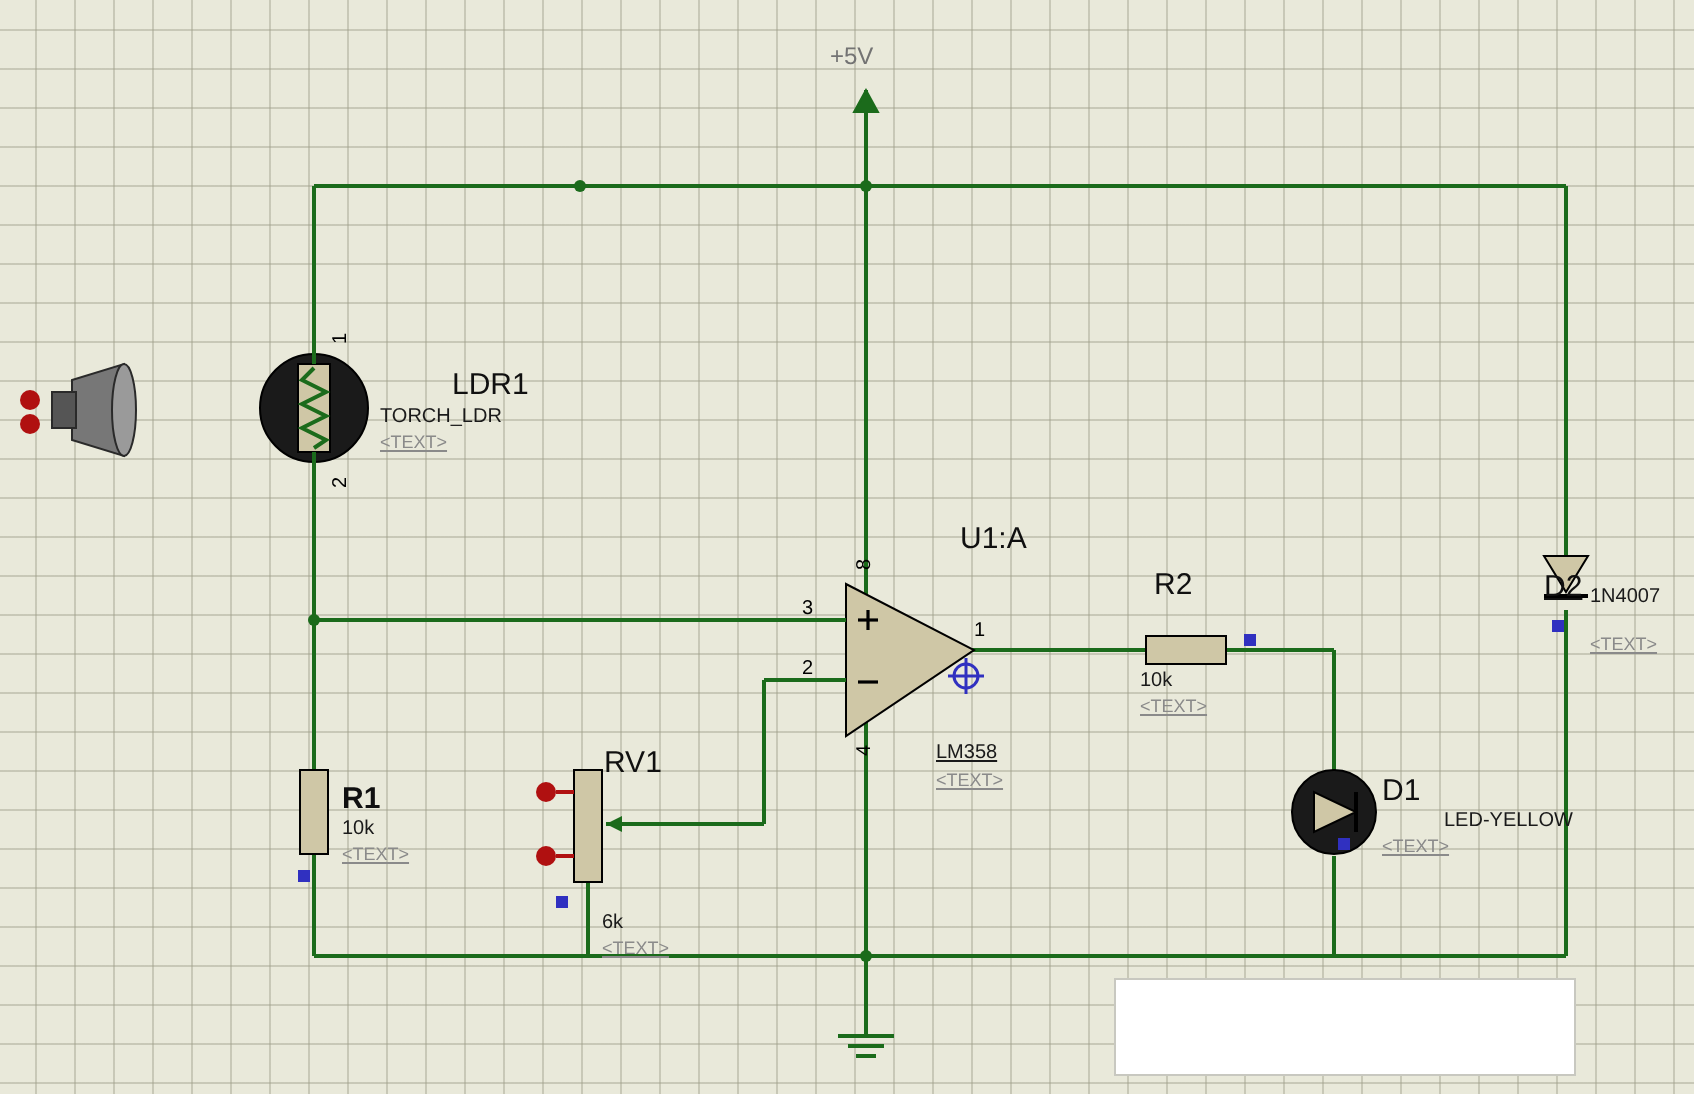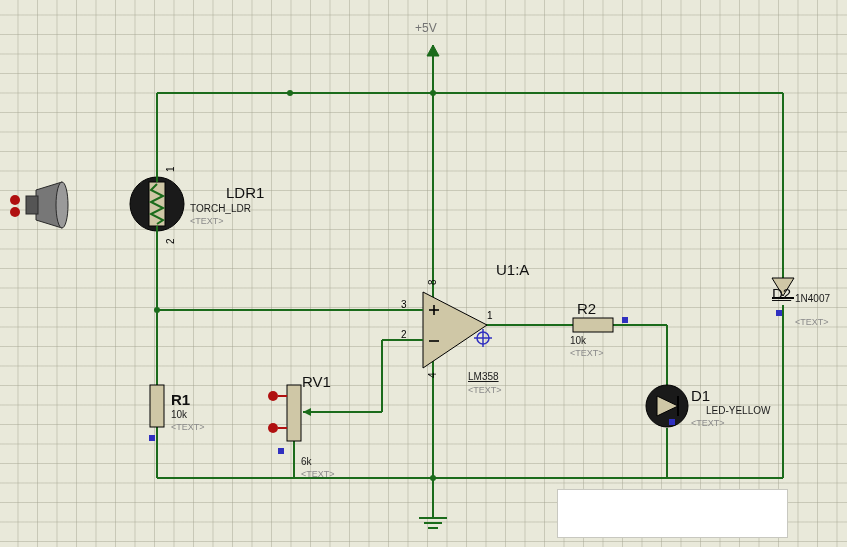--- a/index.html
+++ b/index.html
@@ -41,20 +41,21 @@
     font-size: 15px;
     color: #101010;
   }
   .lbl-val {
     font-size: 10px;
     color: #1a1a1a;
   }
   .lbl-text {
     font-size: 9px;
     color: #8a8a8a;
+    text-decoration: underline;
   }
   .lbl-pin {
     font-size: 10px;
     color: #000;
   }
   .lbl-supply {
     font-size: 12px;
     color: #737373;
   }
   .lbl-vert {
@@ -217,36 +218,36 @@
   <div class="lbl lbl-text" style="left:190px; top:217px;">&lt;TEXT&gt;</div>
 
   <div class="lbl lbl-ref" style="left:171px; top:392px;font-weight:bold;">R1</div>
   <div class="lbl lbl-val" style="left:171px; top:410px;">10k</div>
   <div class="lbl lbl-text" style="left:171px; top:423px;">&lt;TEXT&gt;</div>
 
   <div class="lbl lbl-ref" style="left:302px; top:374px;">RV1</div>
   <div class="lbl lbl-val" style="left:301px; top:457px;">6k</div>
   <div class="lbl lbl-text" style="left:301px; top:470px;">&lt;TEXT&gt;</div>
 
-  <div class="lbl lbl-ref" style="left:577px; top:301px;text-align:right;">R2</div>
+  <div class="lbl lbl-ref" style="left:577px; top:285px;text-align:right;">R2</div>
   <div class="lbl lbl-val" style="left:570px; top:336px;">10k</div>
   <div class="lbl lbl-text" style="left:570px; top:349px;">&lt;TEXT&gt;</div>
 
-  <div class="lbl lbl-ref" style="left:496px; top:262px;">U1:A</div>
+  <div class="lbl lbl-ref" style="left:480px; top:262px;">U1:A</div>
   <div class="lbl lbl-val" style="left:468px; top:372px;text-decoration:underline;">LM358</div>
   <div class="lbl lbl-text" style="left:468px; top:386px;">&lt;TEXT&gt;</div>
 
   <div class="lbl lbl-pin" style="left:401px; top:300px;">3</div>
   <div class="lbl lbl-pin" style="left:401px; top:330px;">2</div>
   <div class="lbl lbl-pin" style="left:487px; top:311px;">1</div>
   <div class="lbl lbl-pin lbl-vert" style="left:428px; top:285px;">8</div>
   <div class="lbl lbl-pin lbl-vert" style="left:428px; top:378px;">4</div>
 
   <div class="lbl lbl-ref" style="left:691px; top:388px;text-align:center;">D1</div>
-  <div class="lbl lbl-val" style="left:691px; top:406px;padding-left:15px;">LED-YELLOW</div>
+  <div class="lbl lbl-val" style="left:707px; top:406px;padding-left:15px;">LED-YELLOW</div>
   <div class="lbl lbl-text" style="left:691px; top:419px;">&lt;TEXT&gt;</div>
 
   <div class="lbl lbl-ref" style="left:772px; top:286px;text-decoration:underline;">D2</div>
   <div class="lbl lbl-val" style="left:795px; top:294px;">1N4007</div>
   <div class="lbl lbl-text" style="left:795px; top:318px;">&lt;TEXT&gt;</div>
 
   <div class="lbl lbl-supply" style="left:415px; top:22px;">+5V</div>
 
   <div id="whitebox"></div>
 </div>

